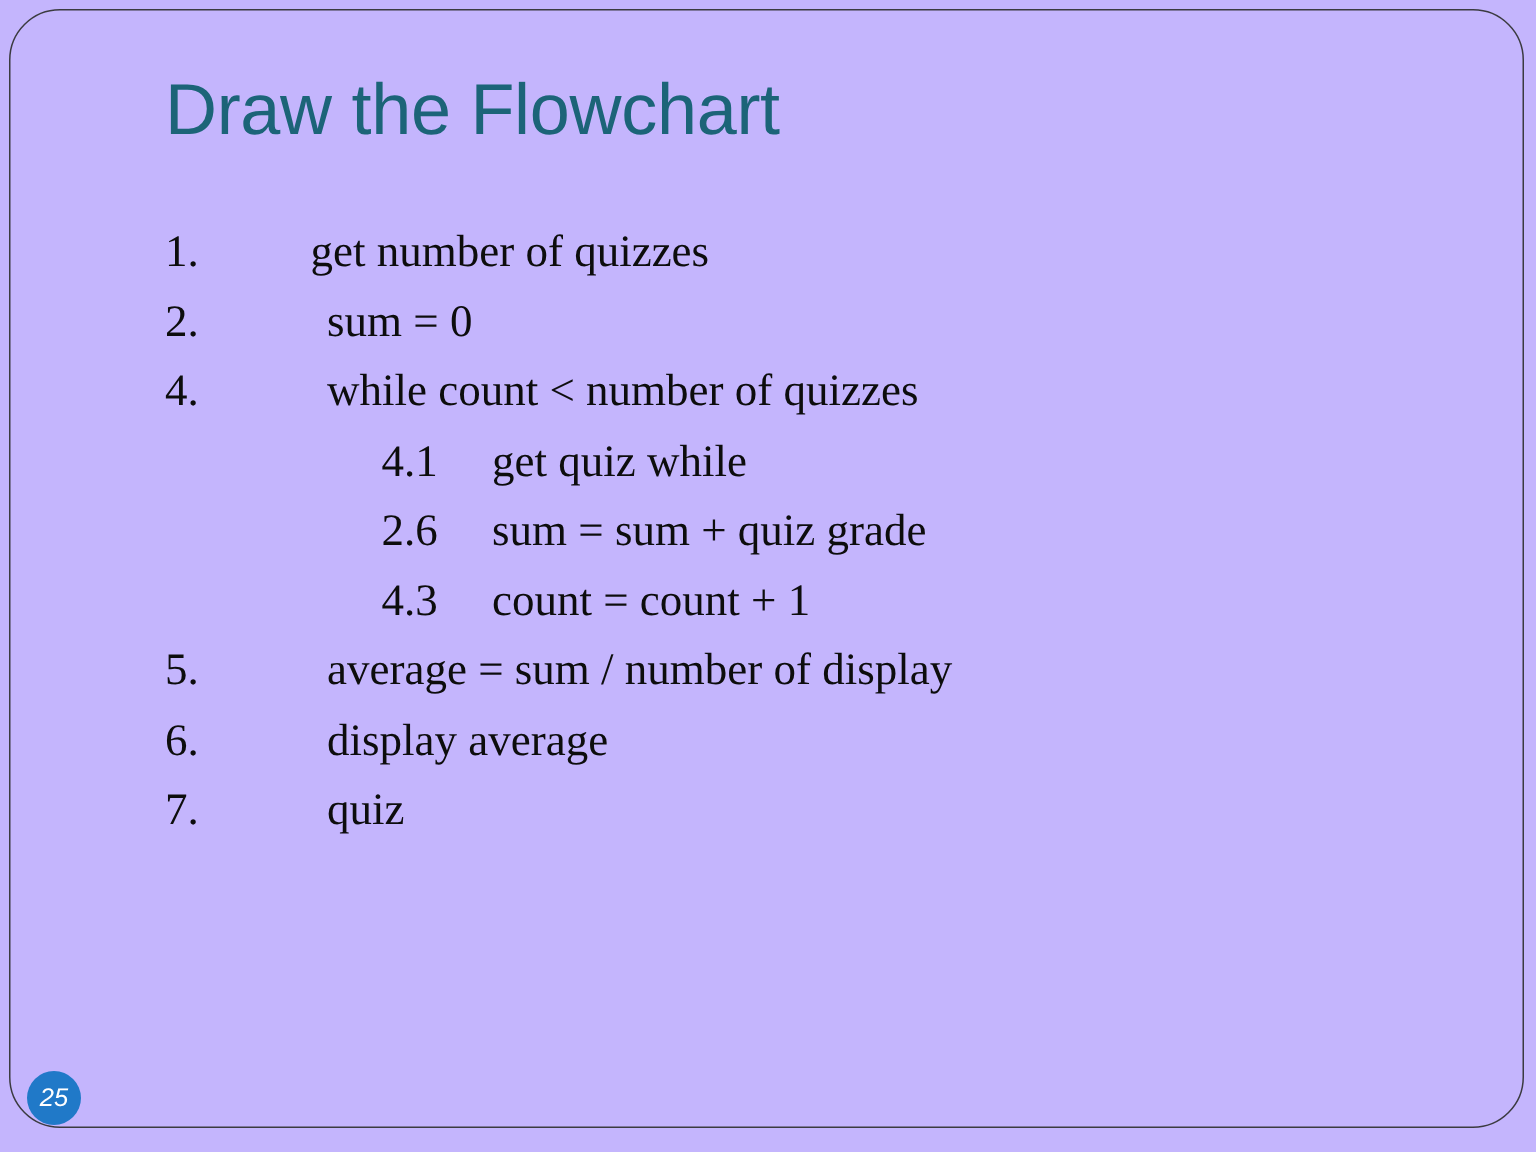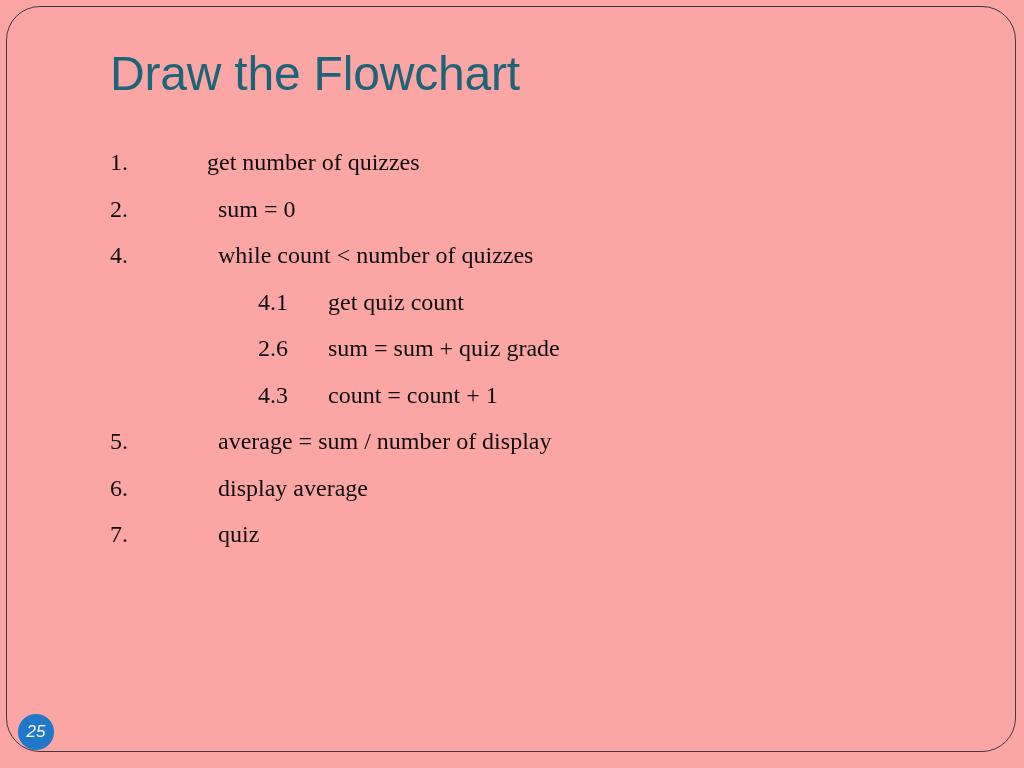--- a/index.html
+++ b/index.html
@@ -5,21 +5,21 @@
   html, body {
     margin: 0;
     padding: 0;
     background: #ffffff;
   }
 
   #slide {
     position: relative;
     width: 1024px;
     height: 768px;
-    background: #fca5a5;
+    background: #c4b5fd;
     overflow: hidden;
     font-family: "Liberation Sans", sans-serif;
   }
 
   
   #slide-frame {
     position: absolute;
     left: 6px;
     top: 6px;
     width: 1010px;
@@ -38,24 +38,24 @@
     font-size: 48px;
     font-weight: 400;
     letter-spacing: -0.2px;
     color: #1c6478;
     white-space: nowrap;
   }
 
   #algorithm-list {
     position: absolute;
     left: 110px;
-    top: 139px;
+    top: 145px;
     width: 840px;
     font-family: "Liberation Serif", serif;
-    font-size: 24px;
+    font-size: 30px;
     color: #0d0d0d;
   }
 
   .algo-line {
     display: block;
     height: 46.5px;
     line-height: 46.5px;
     white-space: nowrap;
   }
 
@@ -102,21 +102,21 @@
 
   <div id="slide-frame"></div>
 
   <div id="slide-title">Draw the Flowchart</div>
 
   <div id="algorithm-list">
 
   <div class="algo-line level-1 first"><span class="num">1.</span><span class="txt">get number of quizzes</span></div>
       <div class="algo-line level-1"><span class="num">2.</span><span class="txt">sum = 0</span></div>
       <div class="algo-line level-1"><span class="num">4.</span><span class="txt">while count &lt; number of quizzes</span></div>
-      <div class="algo-line level-2"><span class="num">4.1</span><span class="txt">get quiz count</span></div>
+      <div class="algo-line level-2"><span class="num">4.1</span><span class="txt">get quiz while</span></div>
       <div class="algo-line level-2"><span class="num">2.6</span><span class="txt">sum = sum + quiz grade</span></div>
       <div class="algo-line level-2"><span class="num">4.3</span><span class="txt">count = count + 1</span></div>
       <div class="algo-line level-1"><span class="num">5.</span><span class="txt">average = sum / number of display</span></div>
       <div class="algo-line level-1"><span class="num">6.</span><span class="txt">display average</span></div>
       <div class="algo-line level-1"><span class="num">7.</span><span class="txt">quiz</span></div>
     </div>
 
   <div id="page-badge">25</div>
 
 </div>

